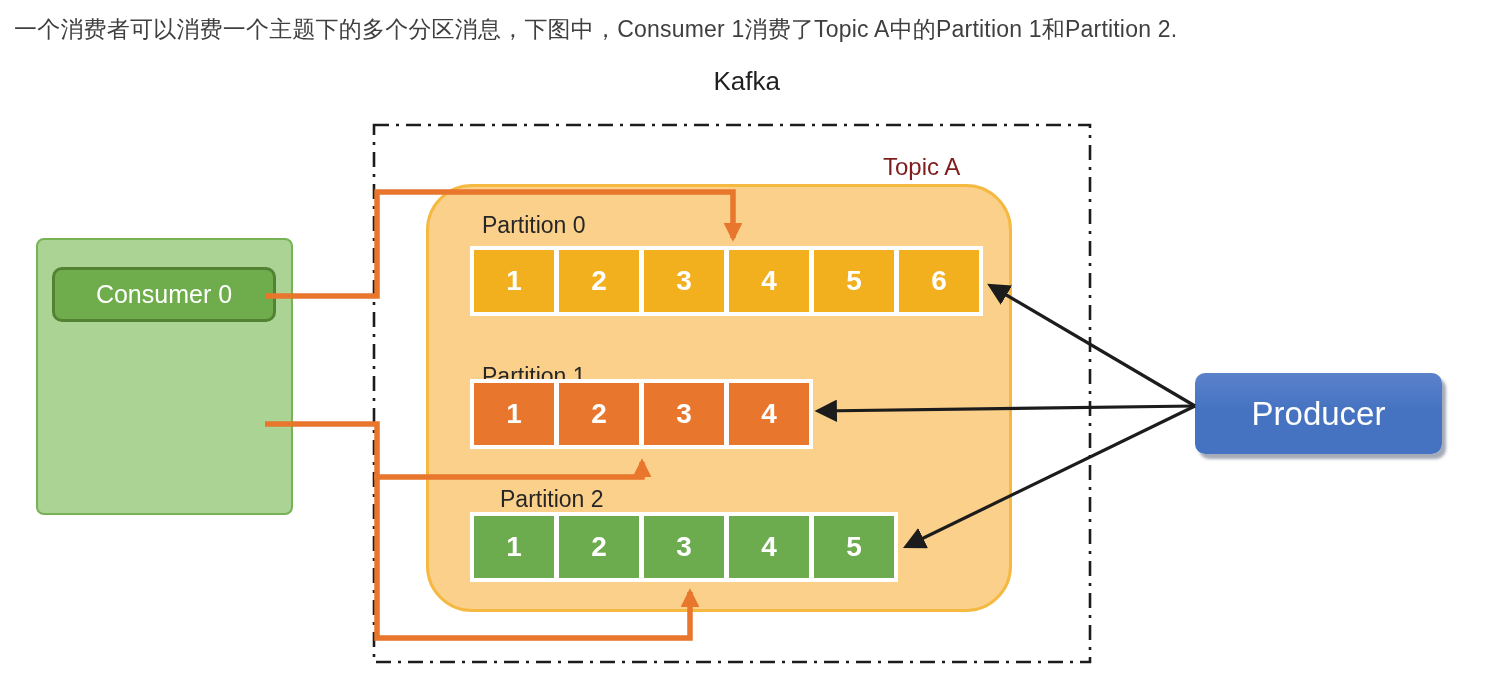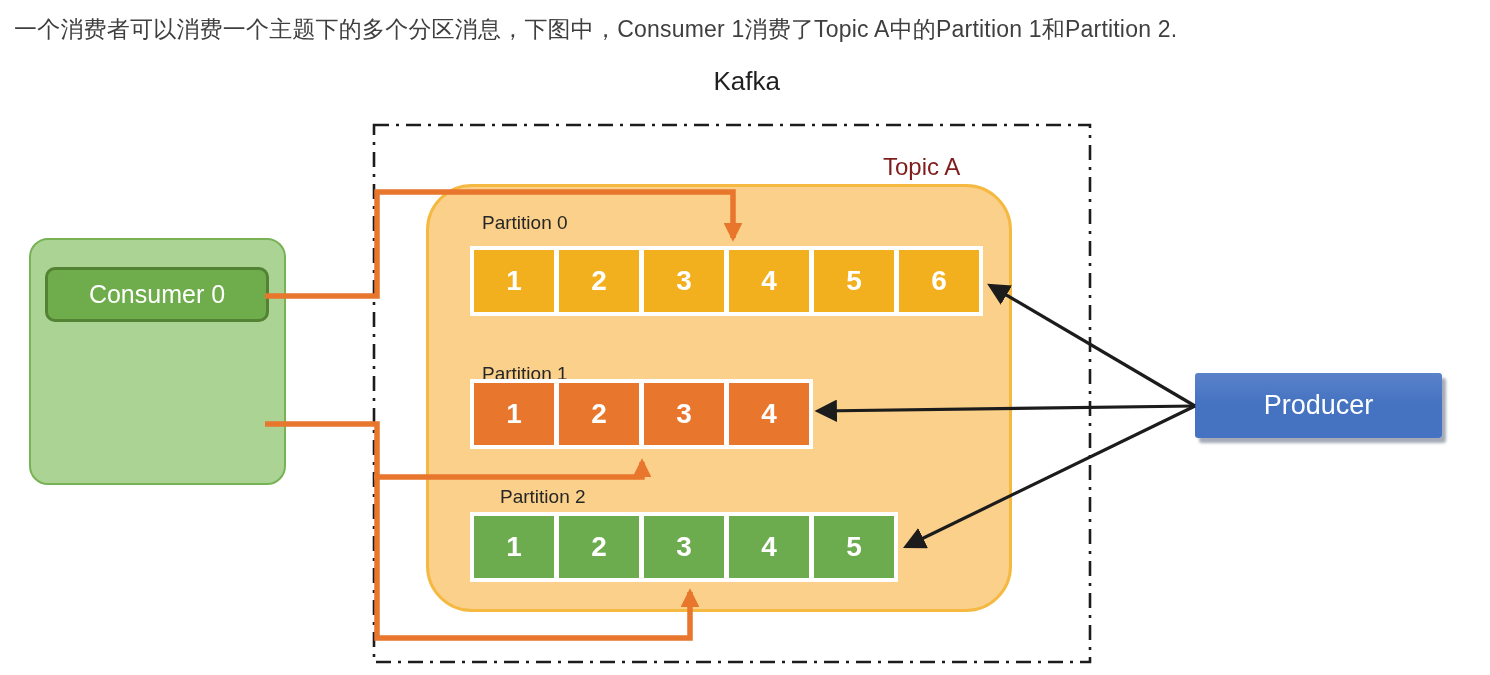--- a/index.html
+++ b/index.html
@@ -22,61 +22,61 @@
     position:absolute; left:857px; top:153px;
     font-size:24px; color:#7f1d1d;margin-left:26px;
   }
   .topic-box {
     position:absolute; left:426px; top:184px; width:586px; height:428px;
     background:var(--topic-fill,#FAD08A);
     border:3px solid var(--topic-border,#F5B942);
     border-radius:46px;
   }
   .part-label {
-    position:absolute; font-size:19px; color:#262626;
+    position:absolute; font-size:23px; color:#262626;
   }
   .strip {
     position:absolute; display:flex; gap:5px; padding:4px;
     background:#ffffff;
   }
   .cell {
     width:80px; height:62px; display:flex; align-items:center; justify-content:center;
     color:#ffffff; font-size:28px; font-weight:bold;
   }
   .strip.gold   .cell { background:var(--gold,#F2B01E); }
   .strip.orange .cell { background:var(--orange,#E8762D); }
   .strip.green  .cell { background:var(--green,#6CAB4E); }
   .group-label {
     position:absolute; left:46px; top:188px;
     font-size:23px; color:#262626;
   }
   .group-box {
-    position:absolute; left:29px; top:238px; width:257px; height:247px;
+    position:absolute; left:36px; top:238px; width:257px; height:277px;
     background:var(--group-fill,#ABD494);
     border:2px solid var(--group-border,#77B355);
-    border-radius:19px;
+    border-radius:8px;
   }
   .consumer {
     position:absolute; left:14px; width:224px; height:55px;
     background:var(--consumer-fill,#6FAD4C);
     border:3px solid var(--consumer-border,#538234);
     border-radius:10px;
     display:flex; align-items:center; justify-content:center;
     color:#ffffff; font-size:25px;
   }
   .consumer.c0 { top:27px; }
   .consumer.c1 { top:156px; }
   .producer {
-    position:absolute; left:1195px; top:373px; width:247px; height:65px;
+    position:absolute; left:1195px; top:373px; width:247px; height:81px;
     background:var(--producer-fill,#4673C1);
     background:linear-gradient(180deg,#5a82ca 0%, var(--producer-fill,#4673C1) 45%);
-    border-radius:3px;
+    border-radius:10px;
     box-shadow:4px 5px 3px rgba(115,125,145,.65);
     display:flex; align-items:center; justify-content:center;
-    color:#ffffff; font-size:27px;
+    color:#ffffff; font-size:33px;
   }
   svg.overlay {
     position:absolute; left:0; top:0; width:1490px; height:675px;
     pointer-events:none;
   }
   .kafka-border {
     fill:none; stroke:var(--border-dark,#1c1c1c); stroke-width:2.6;
     stroke-dasharray:15 7 3 7;
   }
   .orange-line { fill:none; stroke:var(--arrow-orange,#E8762D); stroke-width:5.5; stroke-linejoin:miter; }

